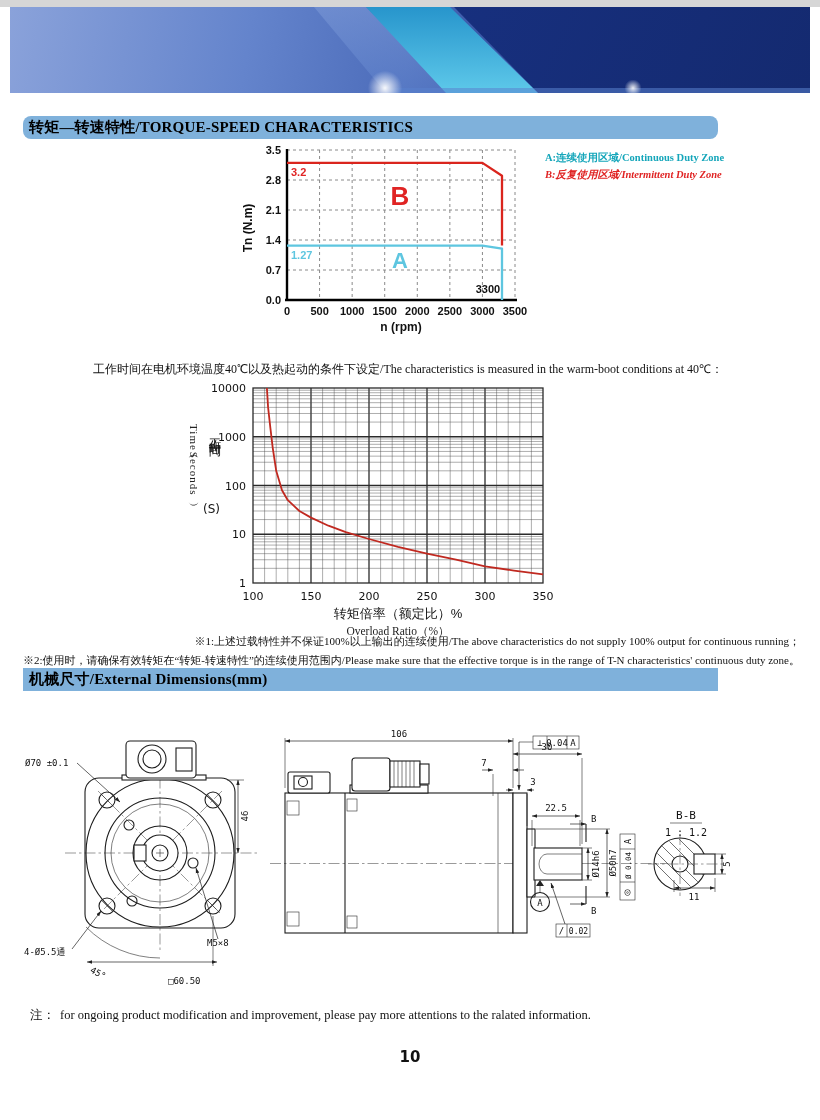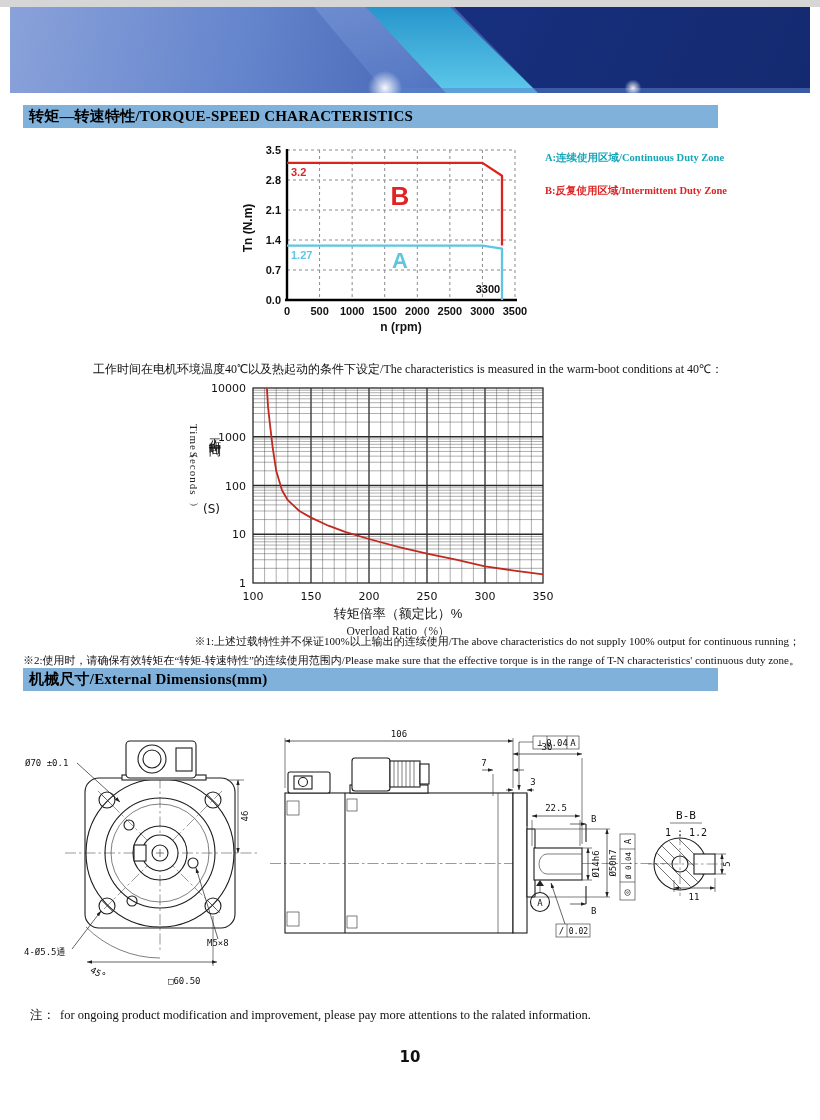--- a/index.html
+++ b/index.html
@@ -21,22 +21,22 @@
   .banner .glow2{position:absolute;left:612px;top:72px;width:22px;height:18px;border-radius:50%;
     background:radial-gradient(circle,rgba(255,255,255,.9) 0%,rgba(255,255,255,0) 60%);}
   .banner .bstrip{position:absolute;left:380px;right:0;bottom:0;height:5px;background:rgba(90,130,205,.55);}
   
   .sec-bar{position:absolute;left:23px;width:695px;height:23px;background:#7fb1db;
     display:flex;align-items:center;padding-left:6px;box-sizing:border-box;
     font-weight:bold;font-size:15px;letter-spacing:.2px;color:#000;}
   
   .c1-wrap{position:absolute;left:230px;top:140px;width:320px;height:196px;}
   .legend{position:absolute;left:545px;top:153px;width:262px;font-weight:bold;font-size:10.5px;line-height:1;}
-  .legend .lgA{color:#15a6ba;margin-bottom:22px;}
-  .legend .lgB{color:#e02424;}
+  .legend .lgA{color:#15a6ba;margin-bottom:6px;}
+  .legend .lgB{color:#e02424;font-style:italic;}
   
   .sub-line{position:absolute;left:93px;top:360px;width:700px;font-size:12px;color:#111;}
   .c2-wrap{position:absolute;left:120px;top:380px;width:470px;height:262px;}
   .ylab-en{position:absolute;left:186px;top:424px;height:125px;writing-mode:vertical-rl;
     font-family:"Liberation Serif",serif;font-size:11px;color:#222;letter-spacing:1px;}
   .ylab-cn{position:absolute;left:206px;top:428px;height:90px;writing-mode:vertical-rl;
     font-size:12.5px;color:#111;letter-spacing:2px;}
   .ylab-u{position:absolute;left:203px;top:502px;font-size:12px;color:#111;font-family:"DejaVu Sans",sans-serif;}
   .notes{position:absolute;left:20px;top:632px;width:780px;text-align:right;font-size:11px;line-height:1.7;color:#111;}
   
@@ -82,21 +82,21 @@
 
   <div class="banner">
     <div class="navy"></div>
     <div class="lightband"></div>
     <div class="cyan"></div>
     <div class="bstrip"></div>
     <div class="glow1"></div>
     <div class="glow2"></div>
   </div>
 
-  <div class="sec-bar" style="top:105px;">
+  <div class="sec-bar" style="top:116px;border-radius:8px;">
     <span>转矩—转速特性/TORQUE-SPEED CHARACTERISTICS</span>
   </div>
 
   <div class="c1-wrap">
     <svg width="320" height="196" viewBox="0 0 320 196">
       <g id="c1-grid">
           <line x1="89.57142857142857" y1="10" x2="89.57142857142857" y2="160" class="dash"></line>
           <line x1="122.14285714285714" y1="10" x2="122.14285714285714" y2="160" class="dash"></line>
           <line x1="154.71428571428572" y1="10" x2="154.71428571428572" y2="160" class="dash"></line>
           <line x1="187.28571428571428" y1="10" x2="187.28571428571428" y2="160" class="dash"></line>

